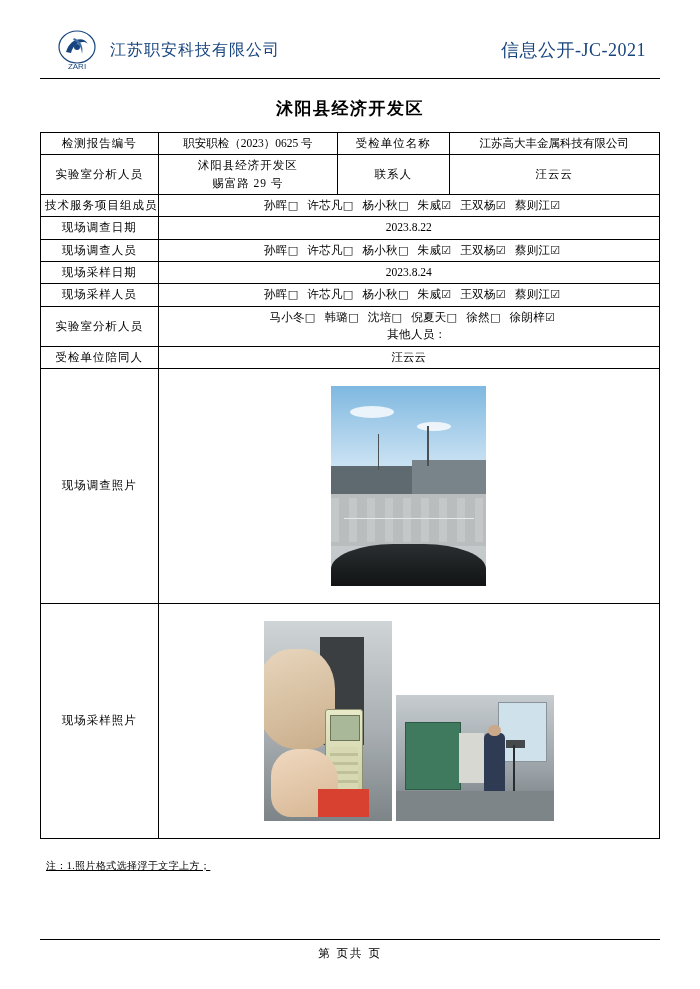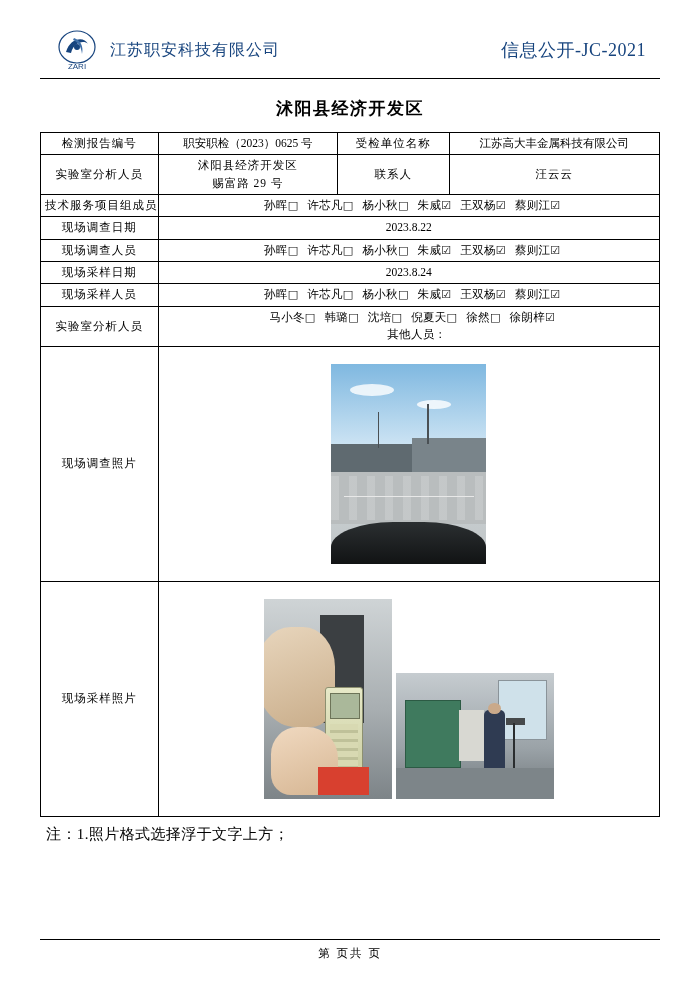--- a/index.html
+++ b/index.html
@@ -166,25 +166,26 @@
   .p3-win { position:absolute; right:4%; top:6%; width:30%; height:46%; background:#cfe1ea; border:1px solid #8a9399; }
   .p3-mach { position:absolute; left:6%; top:22%; width:34%; height:52%; background:#3f7a5e; border:1px solid #2c5a44; }
   .p3-mach2 { position:absolute; left:40%; top:30%; width:16%; height:40%; background:#d8d8d2; }
   .p3-person { position:absolute; left:56%; top:30%; width:13%; height:46%; background:#2f3b52; border-radius:5px 5px 0 0; }
   .p3-head { position:absolute; left:58.5%; top:24%; width:8%; height:9%; background:#caa98a; border-radius:50%; }
   .p3-tripod { position:absolute; left:74%; top:40%; width:2px; height:36%; background:#2a2d2f; }
   .p3-tripod2 { position:absolute; left:70%; top:36%; width:12%; height:6%; background:#46494b; }
   .p3-floor { position:absolute; left:0; bottom:0; width:100%; height:24%; background:#7d8589; }
   
   .note {
-    margin-top: 8px;
-    font-size: 15px;
+    margin-top: 20px;
+    font-size: 10px;
     color: #000;
     letter-spacing: 0.4px;
     padding-left: 6px;
+    text-decoration: underline;
   }
   .footer {
     position: absolute;
     left: 40px;
     right: 40px;
     bottom: 28px;
   }
   .footer-line {
     border-top: 1.4px solid #000;
     padding-top: 6px;
@@ -260,20 +261,24 @@
       <tr>
         <td class="lbl">现场采样人员</td>
         <td class="members" colspan="3"><span class="m"><span>孙晖</span><span class="chk">□</span></span><span class="m"><span>许芯凡</span><span class="chk">□</span></span><span class="m"><span>杨小秋</span><span class="chk">□</span></span><span class="m"><span>朱威</span><span class="chk">☑</span></span><span class="m"><span>王双杨</span><span class="chk">☑</span></span><span class="m"><span>蔡则江</span><span class="chk">☑</span></span></td>
       </tr>
       <tr>
         <td class="lbl">实验室分析人员</td>
         <td class="members" colspan="3">
           <span class="lab-row1"><span class="m"><span>马小冬</span><span class="chk">□</span></span><span class="m"><span>韩璐</span><span class="chk">□</span></span><span class="m"><span>沈培</span><span class="chk">□</span></span><span class="m"><span>倪夏天</span><span class="chk">□</span></span><span class="m"><span>徐然</span><span class="chk">□</span></span><span class="m"><span>徐朗梓</span><span class="chk">☑</span></span></span>
           <span class="lab-row2">其他人员：</span>
         </td>
+      </tr>
+      <tr>
+        <td class="lbl">受检单位陪同人</td>
+        <td colspan="3">汪云云</td>
       </tr>
       <tr>
         <td class="lbl">现场调查照片</td>
         <td class="photo-cell" colspan="3">
           <div class="photo-wrap">
             <div class="photo1">
               <div class="p1-sky"></div>
               <div class="p1-cloud" style="left:12%;top:10%;width:44px;height:12px;"></div>
               <div class="p1-cloud" style="left:55%;top:18%;width:34px;height:9px;"></div>
               <div class="p1-bldg"></div>

